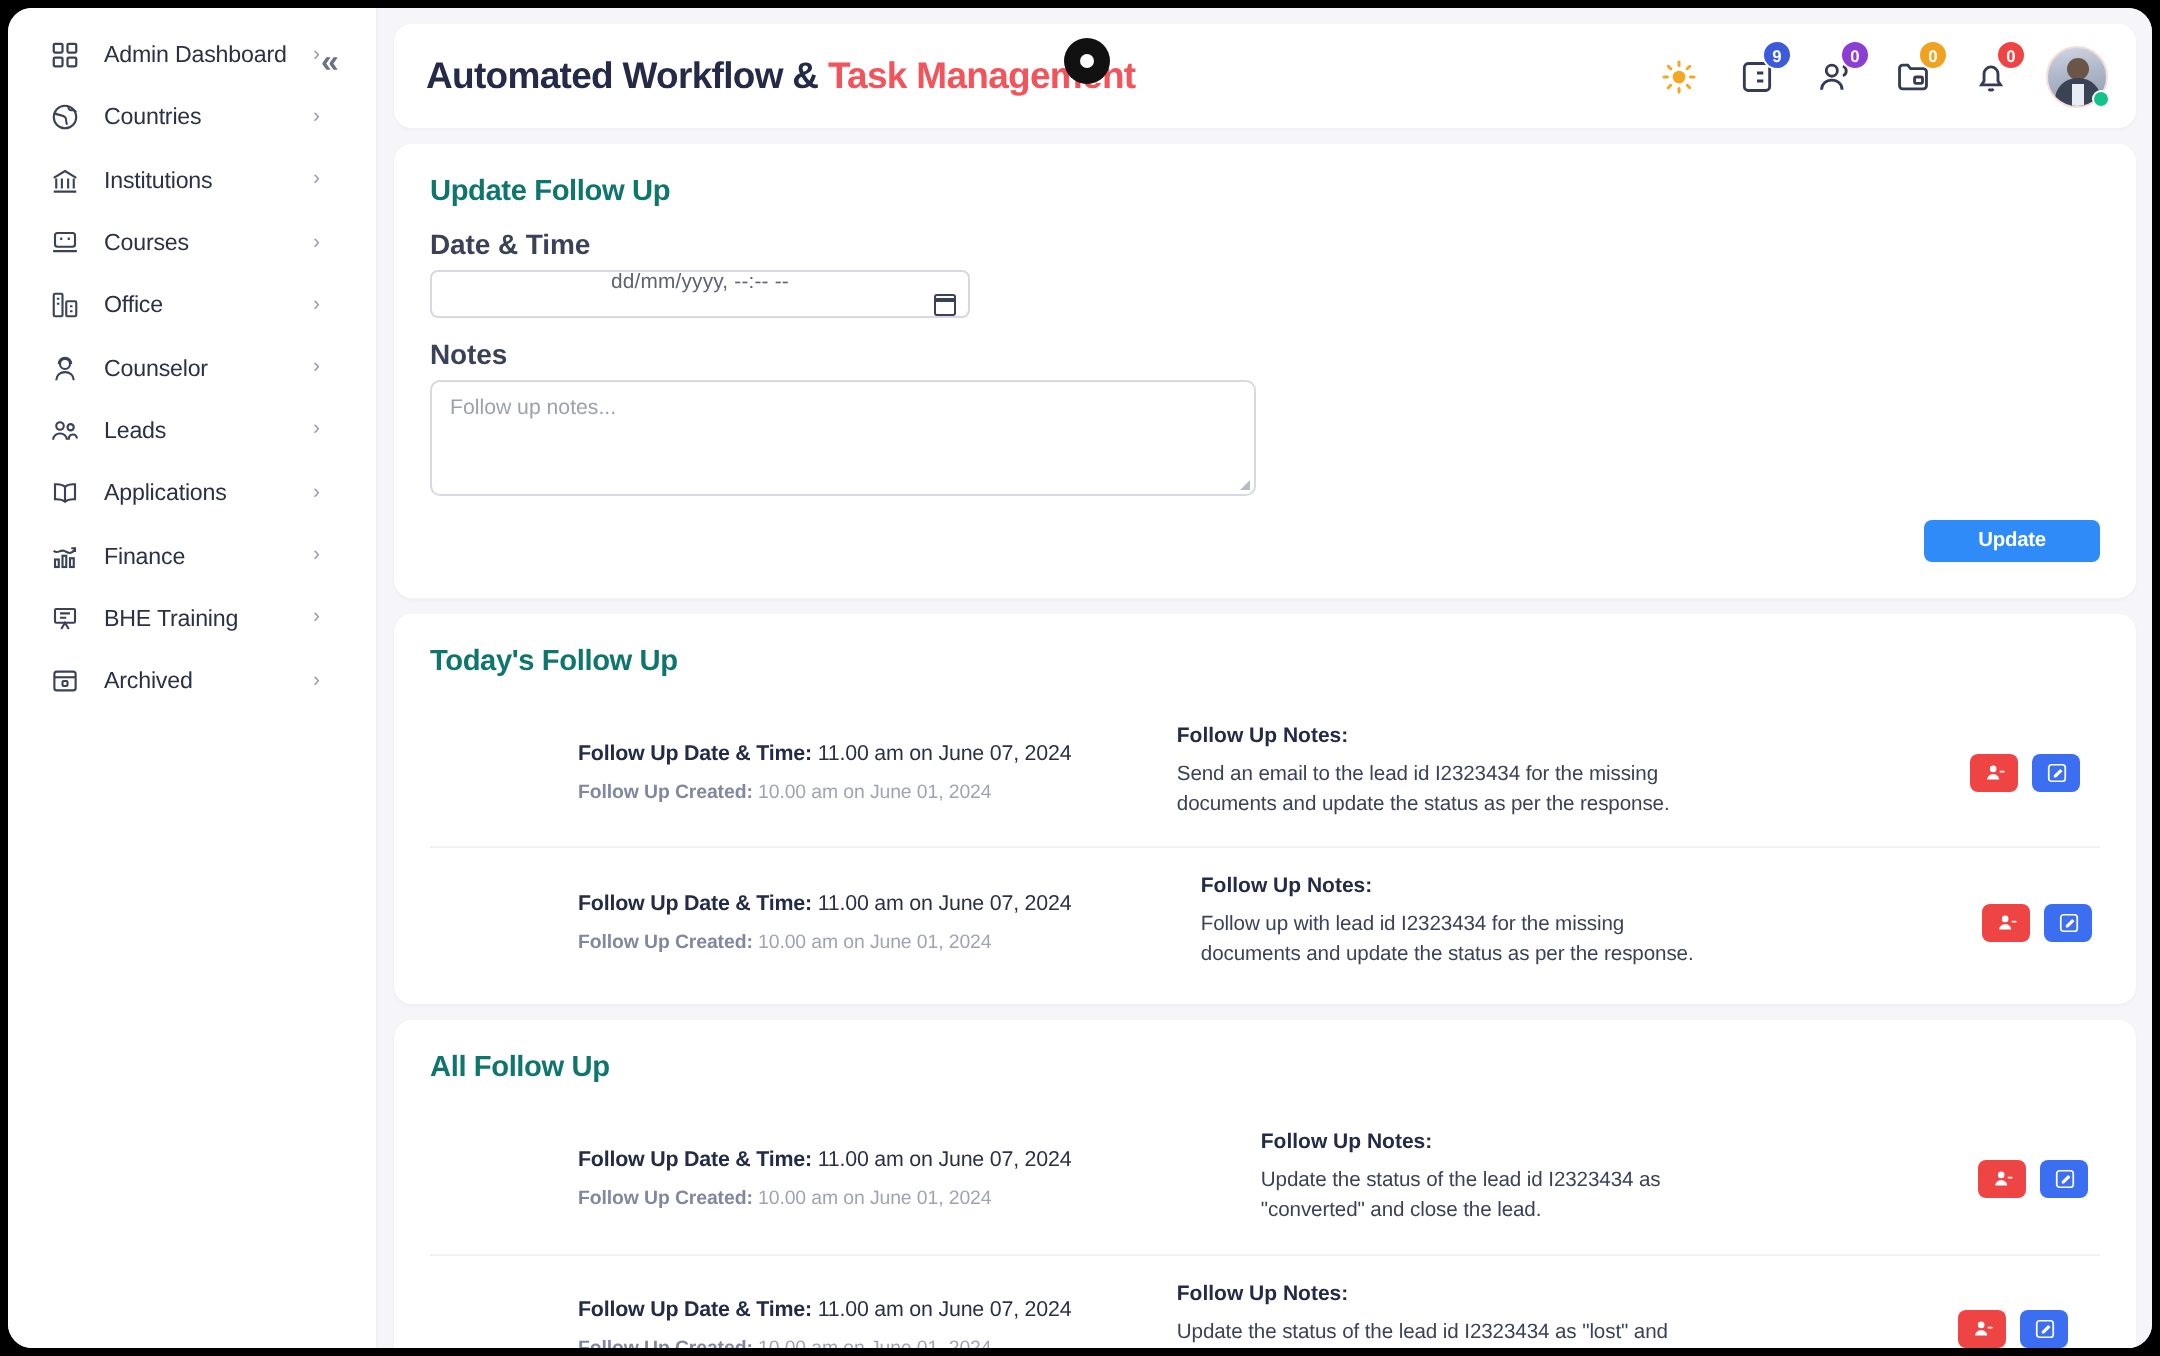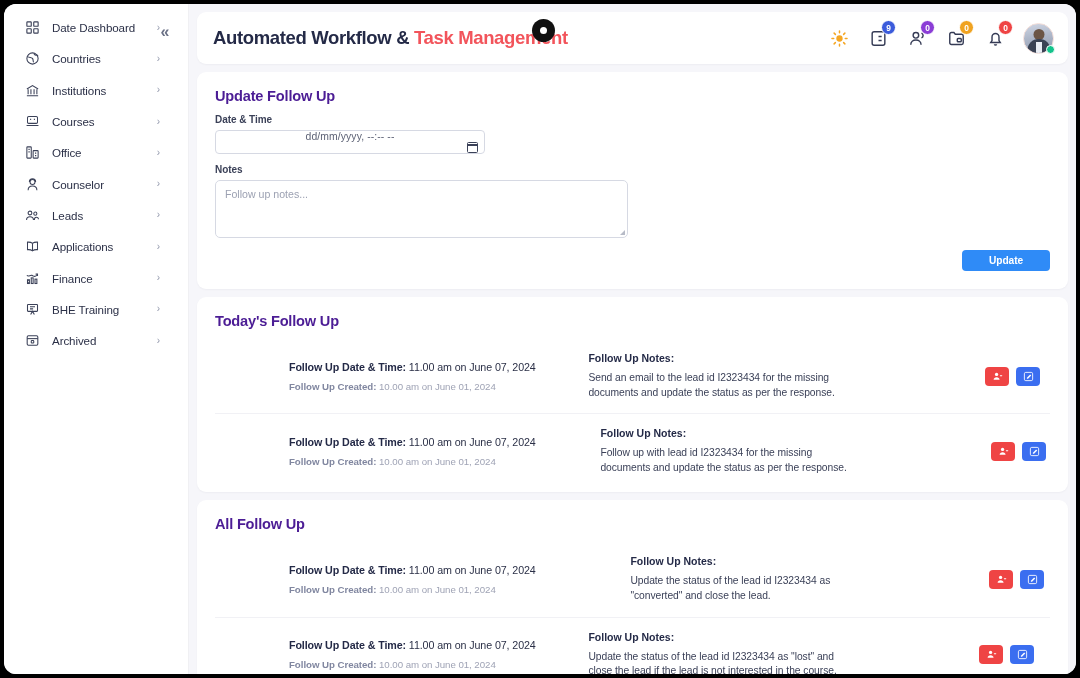--- a/index.html
+++ b/index.html
@@ -164,25 +164,25 @@
   .scroll-area { padding: 0 8px 10px 8px; }
 
   .card {
     background: #fff;
     border-radius: 9px;
     margin-top: 8px;
     padding: 16px 18px 18px 18px;
     box-shadow: 0 1px 2px rgba(30,35,60,.04);
   }
   .card-title {
-    font-size: 14.6px; font-weight: 700; color: #4c1d95;
+    font-size: 14.6px; font-weight: 700; color: #0f766e;
     letter-spacing: -.2px; margin-bottom: 10px;
   }
   .field-label {
-    font-size: 10px; font-weight: 700; color: #3b4158;
+    font-size: 14px; font-weight: 700; color: #3b4158;
     letter-spacing: -.05px; margin-bottom: 5px;
   }
   .date-input {
     width: 270px; height: 24px;
     border: 1px solid #d6d9e3;
     border-radius: 4px;
     background: #fff;
     display: flex; align-items: center;
     padding: 0 6px;
     font-size: 10.4px; color: #5d6275;
@@ -289,21 +289,21 @@
     <nav class="nav">
       <div class="nav-item">
         <span class="nav-icon">
           <svg viewBox="0 0 24 24" fill="none" stroke="currentColor" stroke-width="1.8">
                 <rect x="3" y="3" width="7" height="7" rx="1"></rect>
                 <rect x="14" y="3" width="7" height="7" rx="1"></rect>
                 <rect x="3" y="14" width="7" height="7" rx="1"></rect>
                 <rect x="14" y="14" width="7" height="7" rx="1"></rect>
               </svg>
         </span>
-        <span class="nav-label">Date Dashboard</span>
+        <span class="nav-label">Admin Dashboard</span>
         <span class="nav-chev">›</span>
       </div>
       <div class="nav-item">
         <span class="nav-icon">
           <svg viewBox="0 0 24 24" fill="none" stroke="currentColor" stroke-width="1.7">
                 <circle cx="12" cy="12" r="9"></circle>
                 <path d="M4 9c3 2 6 1 8 3s0 5 2 6M15 3.5c-1 2 1 3.5 3 3 1.3-.3 2.3.6 2.8 1.7"></path>
               </svg>
         </span>
         <span class="nav-label">Countries</span>

